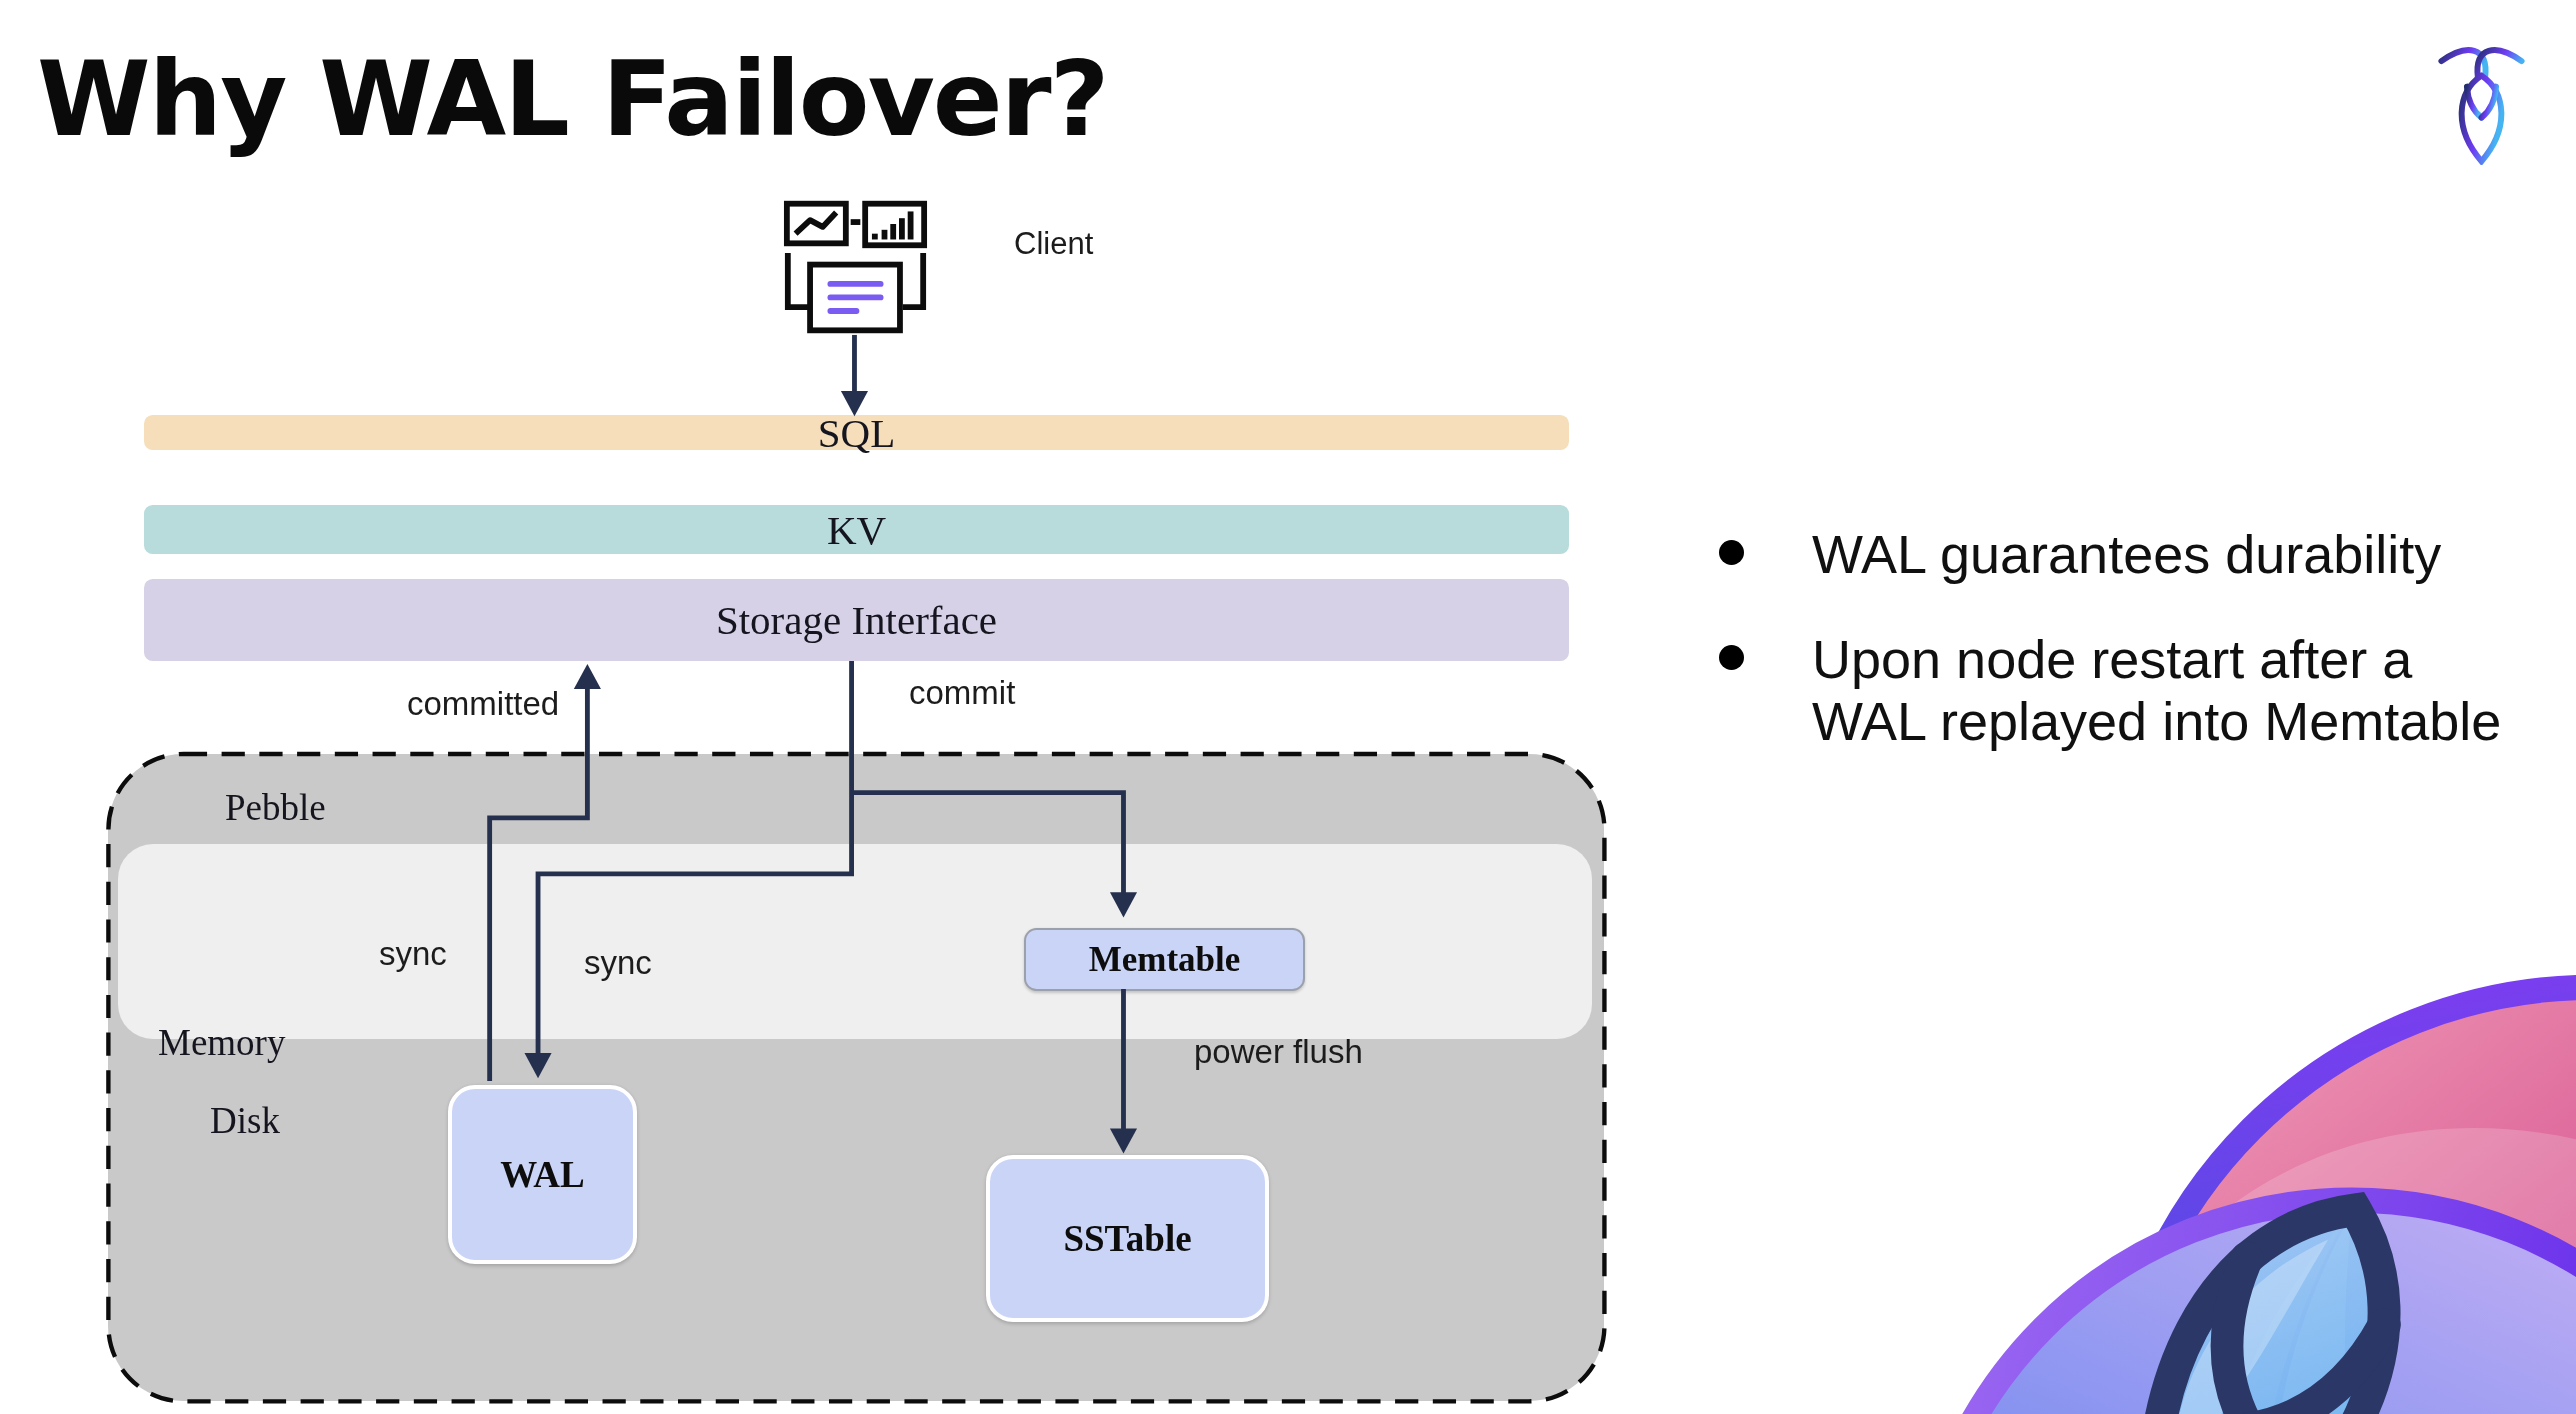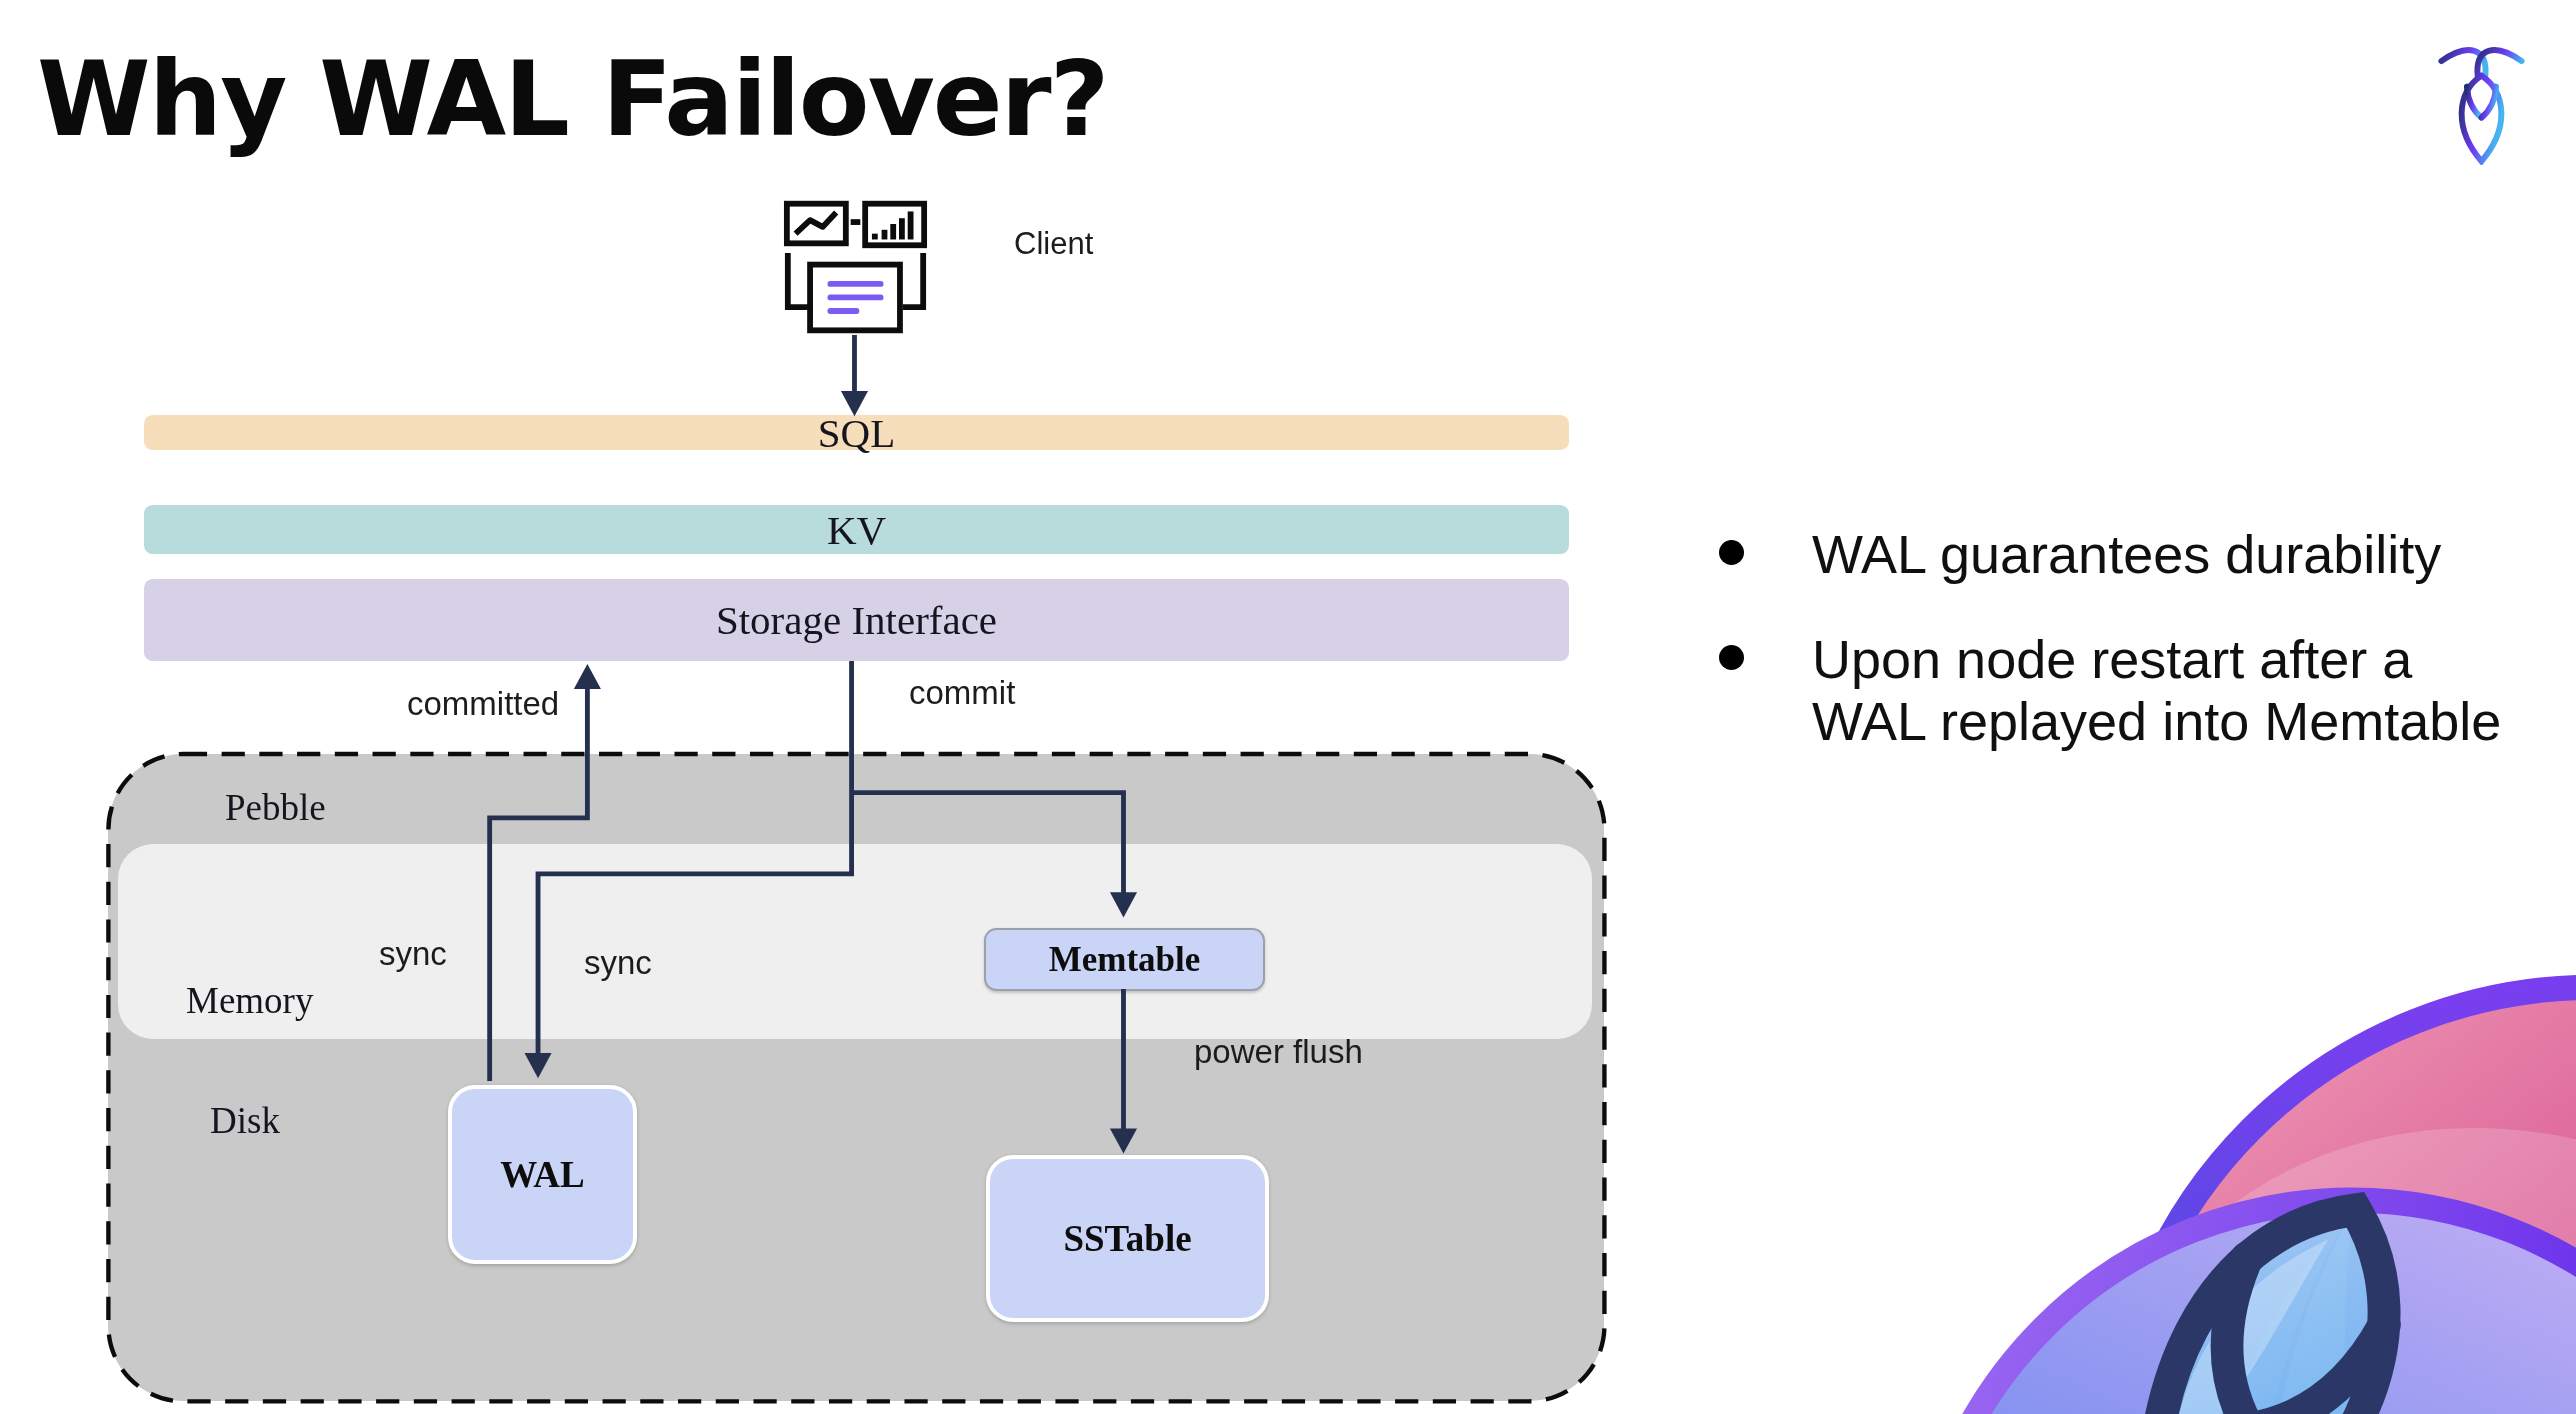--- a/index.html
+++ b/index.html
@@ -28,29 +28,29 @@
   .bar-kv{top:505px;height:49px;background:#b8dbdc;}
   .bar-storage{top:579px;height:82px;background:#d6d1e6;}
 
   
   .pebble{position:absolute;left:108px;top:754px;width:1496px;height:647px;
           background:#c9c9c9;border-radius:75px;}
   .memory-band{position:absolute;left:118px;top:844px;width:1474px;height:195px;
                background:#efefef;border-radius:35px;}
   .pebble-lbl{font-size:37px;}
   .lbl-pebble{left:225px;top:786px;}
-  .lbl-memory{left:158px;top:979px;margin-left:28px;}
+  .lbl-memory{left:158px;top:1021px;}
   .lbl-disk{left:210px;top:1099px;text-align:right;}
 
   
   .sbox{position:absolute;background:#c9d4f7;display:flex;align-items:center;justify-content:center;
         font-family:"Liberation Serif",serif;font-weight:bold;font-size:37px;color:#0d0d0d;}
   .box-wal{left:448px;top:1085px;width:181px;height:171px;border:4.8px solid #ffffff;border-radius:27px;
            box-shadow:0 1.9px 3.9px rgba(0,0,0,0.18);}
-  .box-memtable{left:984px;top:928px;width:277px;height:59px;border:2.9px solid #9ba1ab;border-radius:12.6px;
+  .box-memtable{left:1024px;top:928px;width:277px;height:59px;border:2.9px solid #9ba1ab;border-radius:12.6px;
            box-shadow:0 1.9px 2.9px rgba(0,0,0,0.18);font-size:35px;}
   .box-sstable{left:986px;top:1155px;width:275px;height:159px;border:4.8px solid #ffffff;border-radius:27px;
            box-shadow:0 1.9px 3.9px rgba(0,0,0,0.18);}
 
   
   .lbl-committed{left:407px;top:685px;}
   .lbl-commit{left:909px;top:674px;}
   .lbl-sync1{left:379px;top:935px;}
   .lbl-sync2{left:584px;top:944px;}
   .lbl-async{left:1194px;top:1033px;}

